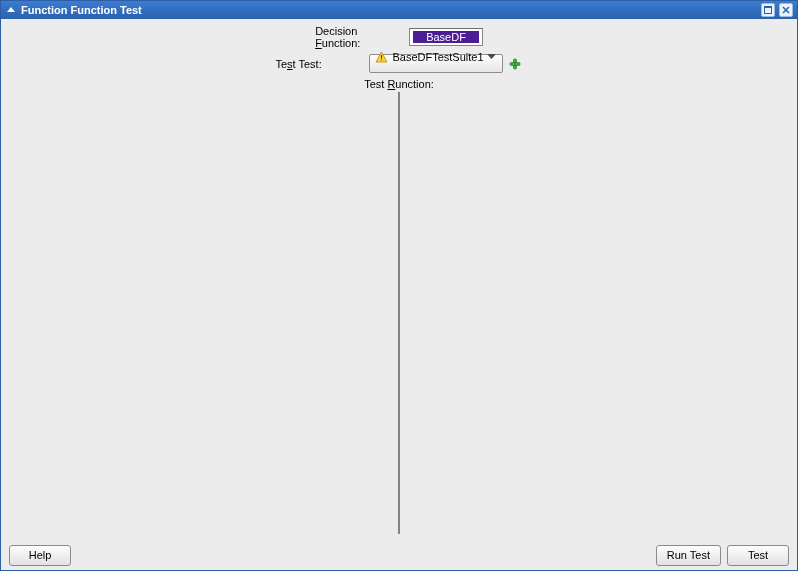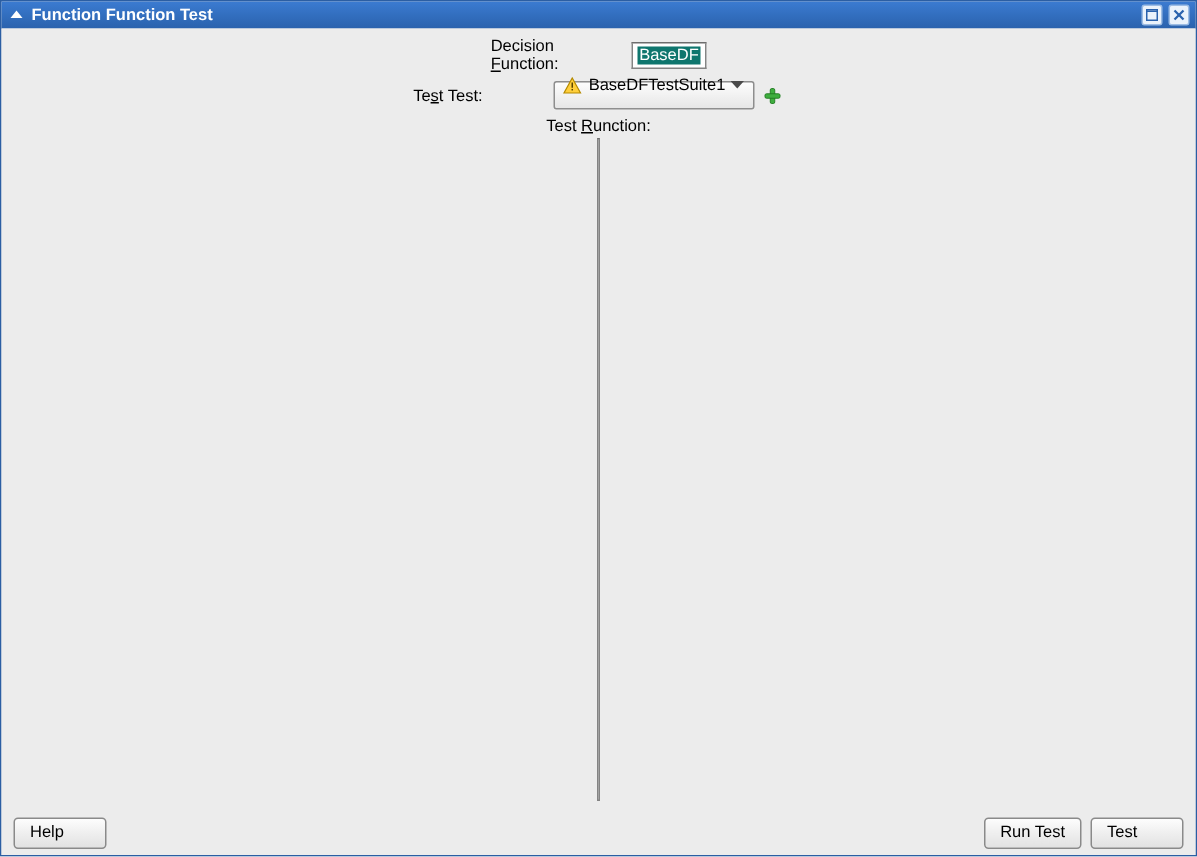--- a/index.html
+++ b/index.html
@@ -65,23 +65,23 @@
     flex: 1;
     height: 18px;
     background: #fff;
     border: 1px solid #848484;
     border-top-color: #6d6d6d;
     padding: 1px 3px;
     font-size: 11px;
     display: flex; align-items: center;
   }
   .text-field .selected {
-    background: #0f766e;
+    background: #4c1d95;
     color: #fff;
-    padding: 0 1px;
+    padding: 0 13px;
   }
   .combo-wrap {
     flex: 1;
     display: flex;
     align-items: center;
   }
   .combo {
     flex: 1;
     height: 19px;
     background: linear-gradient(to bottom, #fdfdfd, #e6e6e6);
@@ -127,21 +127,21 @@
   .button-bar .spacer { flex: 1; }
   .btn {
     min-width: 62px;
     height: 21px;
     padding: 0 10px;
     background: linear-gradient(to bottom, #fdfdfd 0%, #f0f0f0 45%, #e2e2e2 100%);
     border: 1px solid #8a8a8a;
     border-radius: 3px;
     font-size: 11px;
     cursor: pointer;
-    display: flex; align-items: center; 
+    display: flex; align-items: center; justify-content: center;
     margin-left: 6px;
   }
   .btn:first-child { margin-left: 0; }
 </style>
 </head>
 <body>
 
 <div class="window">
 
   <div class="titlebar">

